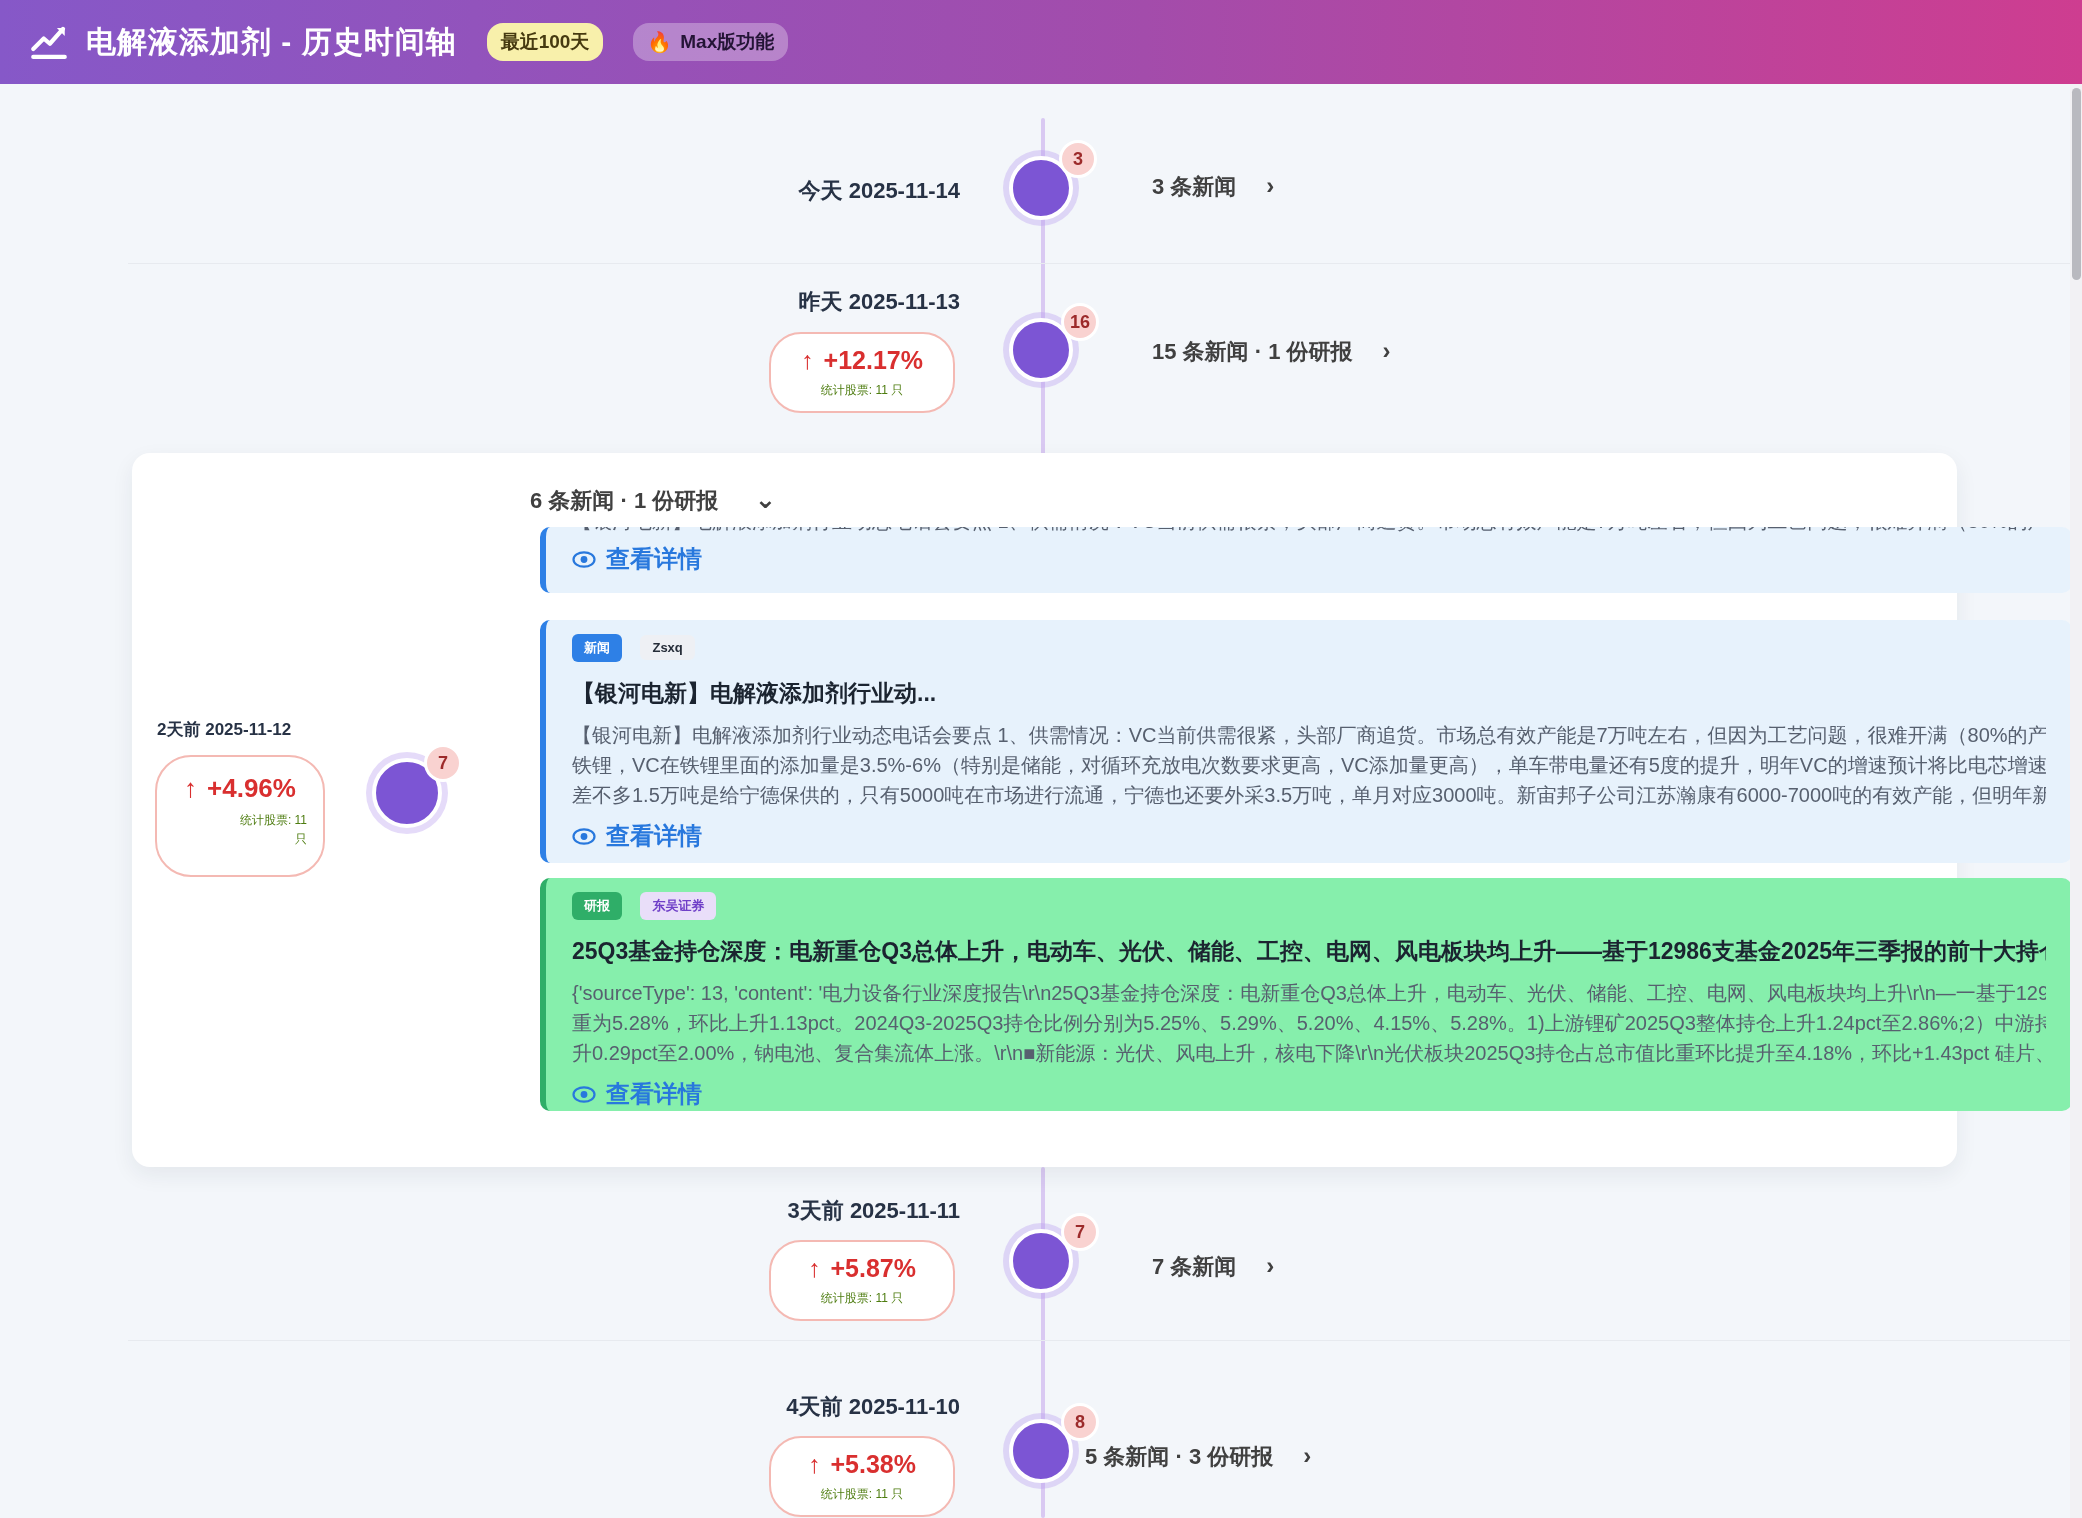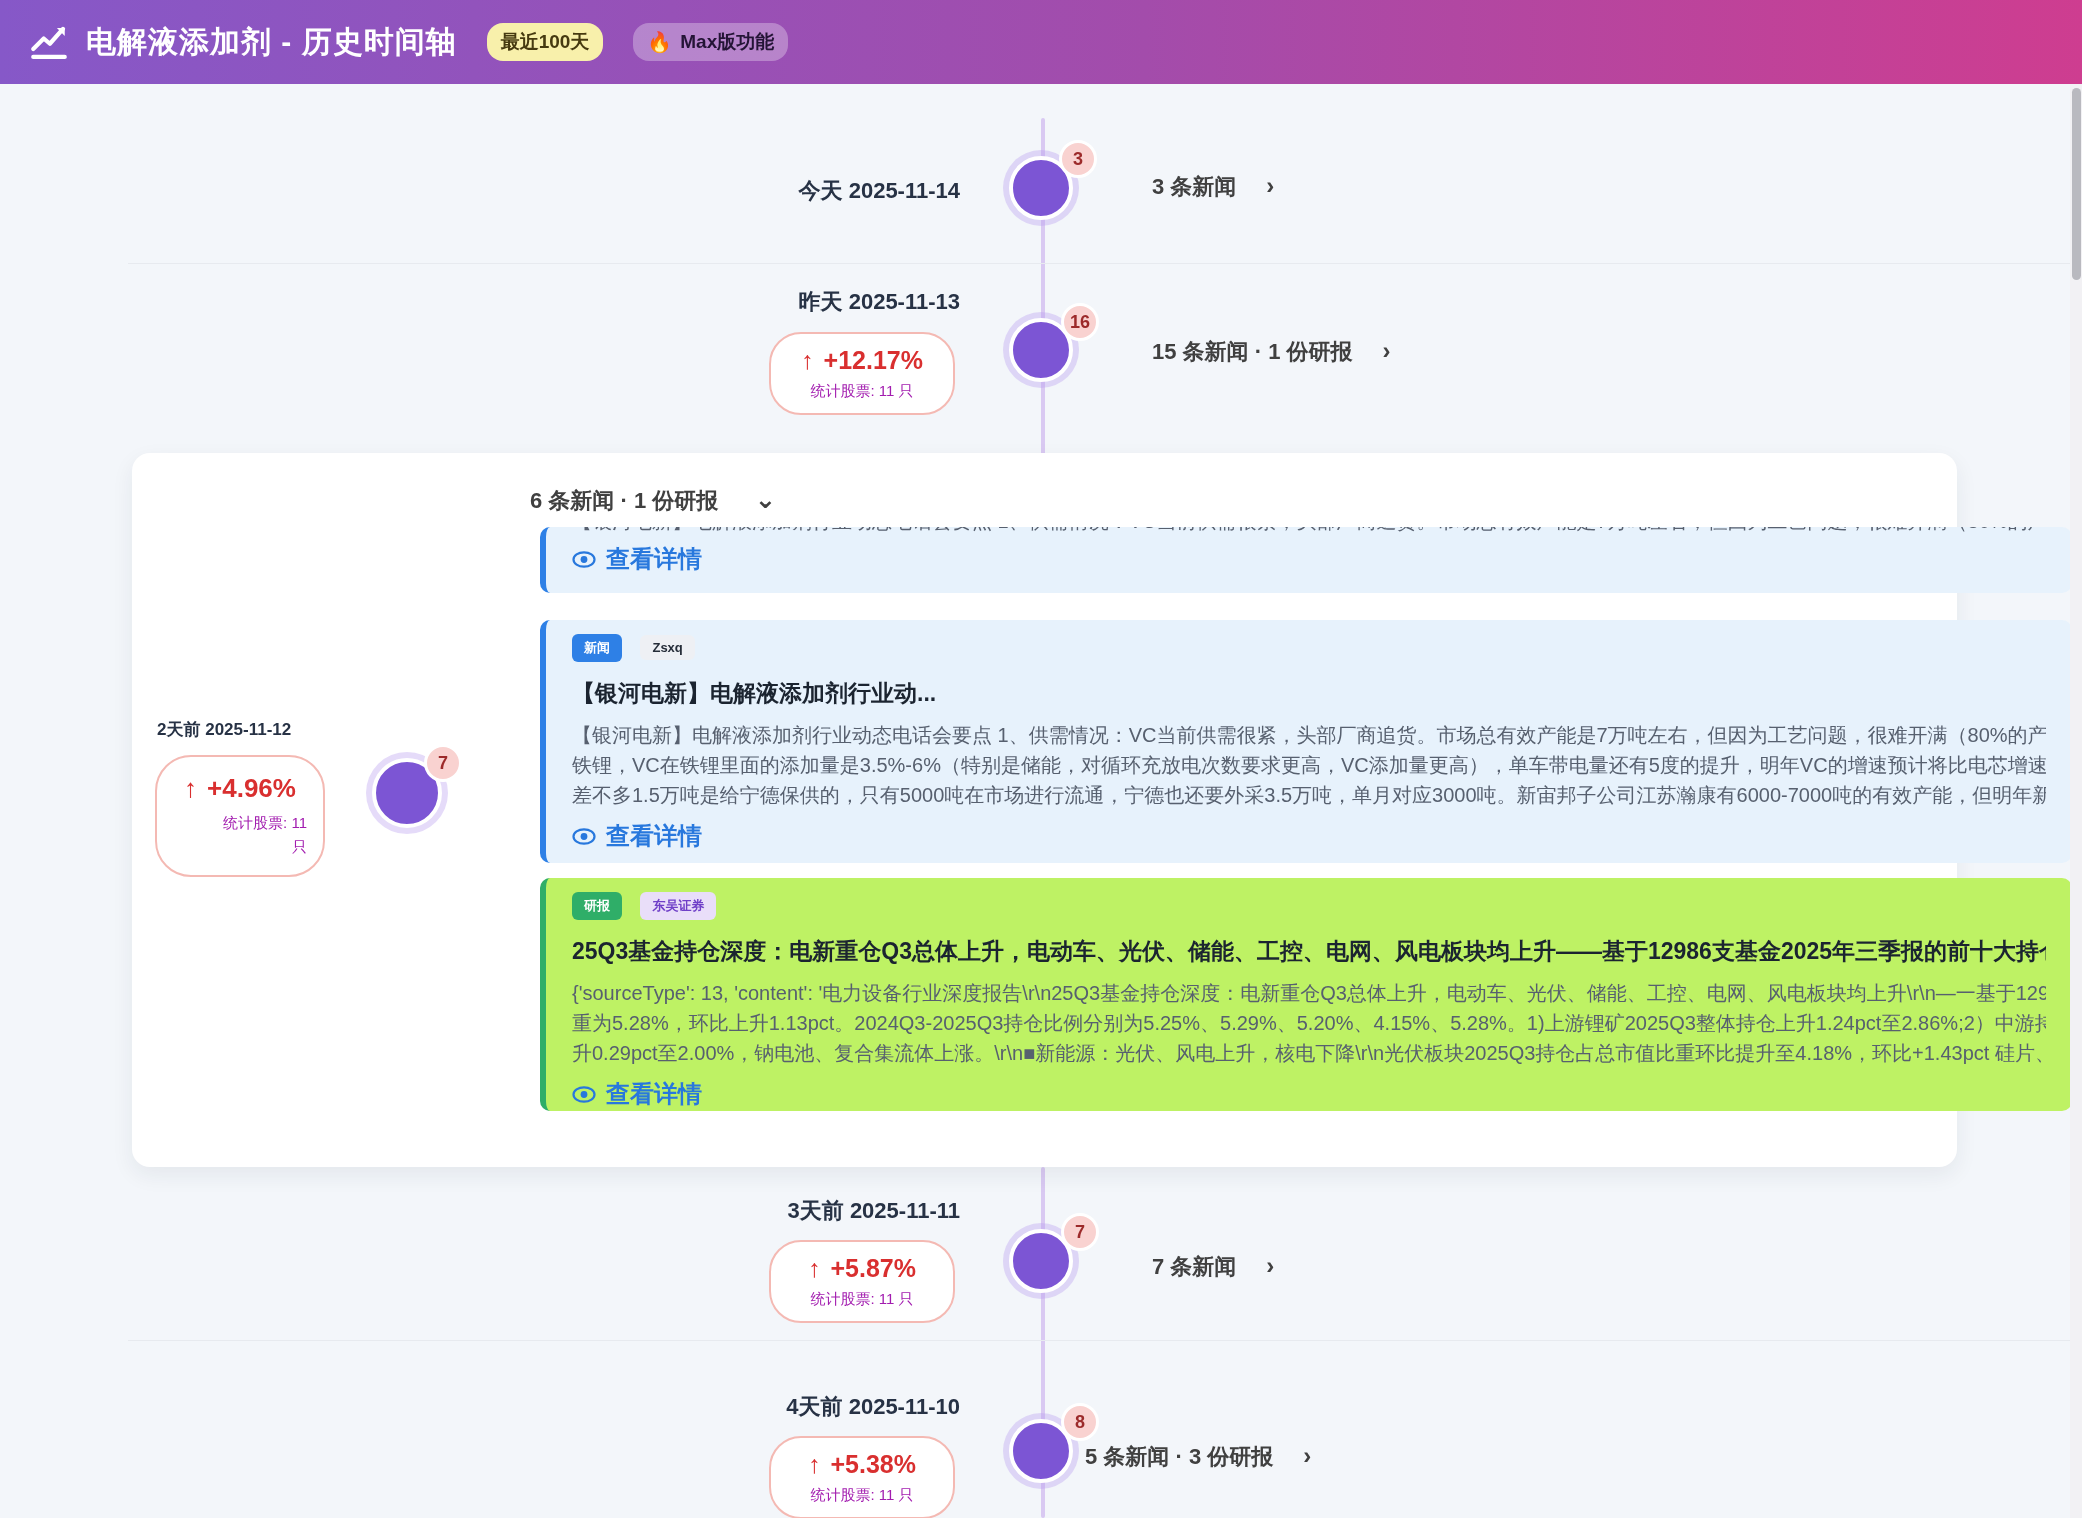--- a/index.html
+++ b/index.html
@@ -30,34 +30,34 @@
     border:3px solid #fff; color:#9c2a2a; font-size:18px; font-weight:bold;
     display:flex; align-items:center; justify-content:center; }
 
   .datelab { position:absolute; color:#273245; font-size:22px; font-weight:bold; white-space:nowrap; }
   .datecol { position:absolute; text-align:right; }
 
   .pill { position:absolute; background:#fff; border:2px solid #f4b9b3; border-radius:32px;
     text-align:center; padding:12px 10px; }
   .pill .pct { color:#d92f2f; font-size:25px; font-weight:bold; white-space:nowrap; }
   .pill .pct .up { margin-right:10px; }
-  .pill .stat { color:#a21caf; font-size:15px; margin-top:7px; white-space:nowrap; }
+  .pill .stat { color:#4d7c0f; font-size:12px; margin-top:7px; white-space:nowrap; }
   .pill.tall { border-radius:36px; padding:16px 16px; }
   .pill.tall .stat { white-space:normal; text-align:right; line-height:1.6; }
 
   .tlink { position:absolute; color:#404040; font-size:22px; font-weight:bold; white-space:nowrap; cursor:pointer; }
   .tlink .chev { margin-left:30px; font-size:24px; }
 
   
   .panel { position:absolute; left:132px; top:453px; width:1825px; height:714px; background:#ffffff;
     border-radius:18px; box-shadow:0 8px 22px rgba(31,41,55,0.07); }
 
   .card { position:absolute; left:540px; width:1532px; border-radius:10px; overflow:hidden; }
   .card.blue { background:#e7f2fc; border-left:6px solid #2e80e6; }
-  .card.green { background:#bef264; border-left:6px solid #2fae68; }
+  .card.green { background:#86efac; border-left:6px solid #2fae68; }
   .card .inner { padding:14px 26px; }
   .tag { display:inline-block; font-size:13px; font-weight:bold; padding:5px 12px; border-radius:6px; }
   .tag.news { background:#2e80e6; color:#fff; }
   .tag.report { background:#2fae68; color:#fff; }
   .tag.src-gray { background:#eef0f4; color:#252c38; margin-left:14px; }
   .tag.src-purple { background:#e9def9; color:#7040c8; margin-left:14px; }
   .ctitle { margin-top:16px; color:#1b2430; font-size:23px; font-weight:bold; white-space:nowrap; overflow:hidden; }
   .cbody { margin-top:11px; color:#57606f; font-size:20px; line-height:30px; }
   .cbody div { white-space:nowrap; overflow:hidden; }
   .view { margin-top:10px; display:flex; align-items:center; color:#2878dd; font-size:24px; font-weight:bold; cursor:pointer; }

